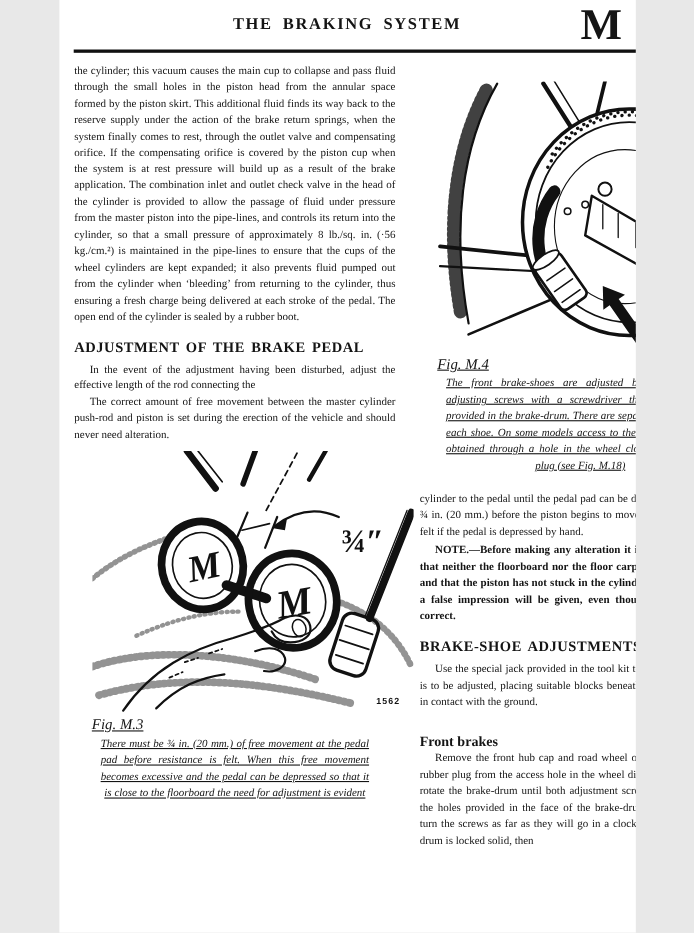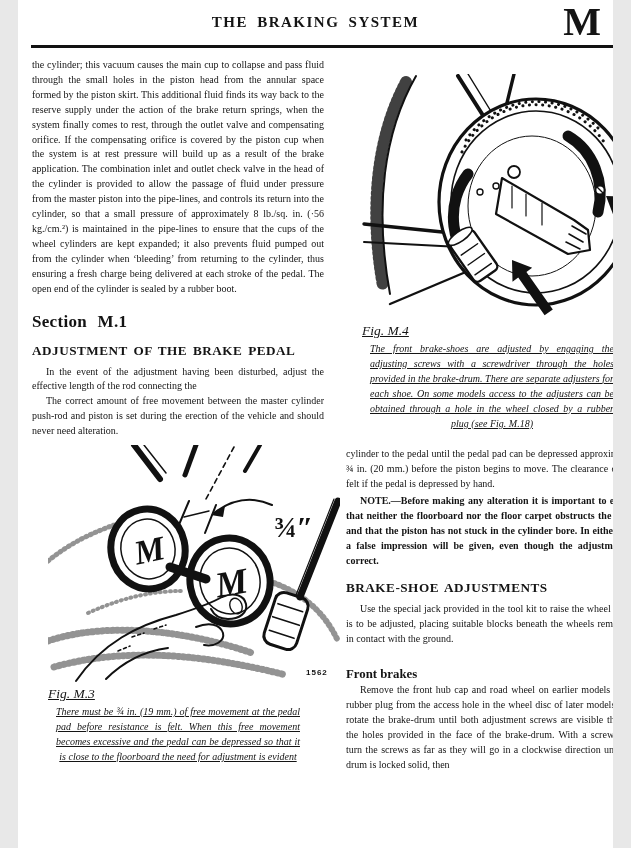--- a/index.html
+++ b/index.html
@@ -1,17 +1,17 @@
 <!DOCTYPE html>
 <html><head>
 <meta charset="utf-8">
 <style>
   html,body{margin:0;padding:0;background:#e8e8e8;}
   .page{
-    position:relative; width:595px; height:848px; margin:0 auto;
+    position:relative; width:524px; height:848px; margin:0 auto;
     background:#ffffff; color:#141414; overflow:hidden;
     font-family:"Liberation Serif", serif;
   }
   
   .running-head{
     position:absolute; top:14px; left:0; width:100%;
     text-align:center; font-weight:bold; font-size:15px;
     letter-spacing:1.5px; word-spacing:4px;
   }
   .section-letter{
@@ -73,21 +73,20 @@
 
   <div class="running-head">THE BRAKING SYSTEM</div>
   <div class="section-letter">M</div>
   <div class="head-rule"></div>
 
   <div class="columns">
 
     <div class="col">
       <p>the cylinder; this vacuum causes the main cup to collapse and pass fluid through the small holes in the piston head from the annular space formed by the piston skirt. This additional fluid finds its way back to the reserve supply under the action of the brake return springs, when the system finally comes to rest, through the outlet valve and compensating orifice. If the compensating orifice is covered by the piston cup when the system is at rest pressure will build up as a result of the brake application. The combination inlet and outlet check valve in the head of the cylinder is provided to allow the passage of fluid under pressure from the master piston into the pipe-lines, and controls its return into the cylinder, so that a small pressure of approximately 8 lb./sq. in. (·56 kg./cm.²) is maintained in the pipe-lines to ensure that the cups of the wheel cylinders are kept expanded; it also prevents fluid pumped out from the cylinder when ‘bleeding’ from returning to the cylinder, thus ensuring a fresh charge being delivered at each stroke of the pedal. The open end of the cylinder is sealed by a rubber boot.</p>
 
-      <div class="section-heading">Section M.1</div>
       <div class="subheading">ADJUSTMENT OF THE BRAKE PEDAL</div>
 
       <p class="indent">In the event of the adjustment having been disturbed, adjust the effective length of the rod connecting the</p>
       <p class="indent">The correct amount of free movement between the master cylinder push-rod and piston is set during the erection of the vehicle and should never need alteration.</p>
 
       <figure class="figure-box">
         <svg width="292" height="238" viewBox="0 0 292 238">
 
           <g class="lineart" opacity="0.45">
             <path d="M0,196 C60,176 140,186 204,208" stroke-width="7" stroke-dasharray="1,4"></path>
@@ -142,21 +141,21 @@
             <path class="lineart" d="M286,54 L248,150" stroke-width="1.2"></path>
             <g transform="translate(238,176) rotate(18)">
               <rect class="lineart" x="-17" y="-27" width="34" height="54" rx="9" stroke-width="3" fill="#fff"></rect>
               <path class="lineart" d="M-13,-14 L13,-14 M-14,0 L14,0 M-13,14 L13,14" stroke-width="1.6"></path>
             </g>
           </g>
           <text class="plate-no" x="258" y="230">1562</text>
         </svg>
         <figcaption>
           <div class="fig-label">Fig. M.3</div>
-          <p class="fig-caption">There must be ¾ in. (19 mm.) of free movement at the pedal pad before resistance is felt. When this free movement becomes excessive and the pedal can be depressed so that it is close to the floorboard the need for adjustment is evident</p>
+          <p class="fig-caption">There must be ¾ in. (20 mm.) of free movement at the pedal pad before resistance is felt. When this free movement becomes excessive and the pedal can be depressed so that it is close to the floorboard the need for adjustment is evident</p>
         </figcaption>
       </figure>
     </div>
 
     <div class="col">
 
       <figure>
         <svg width="292" height="246" viewBox="0 0 292 246">
 
           <g class="lineart">

